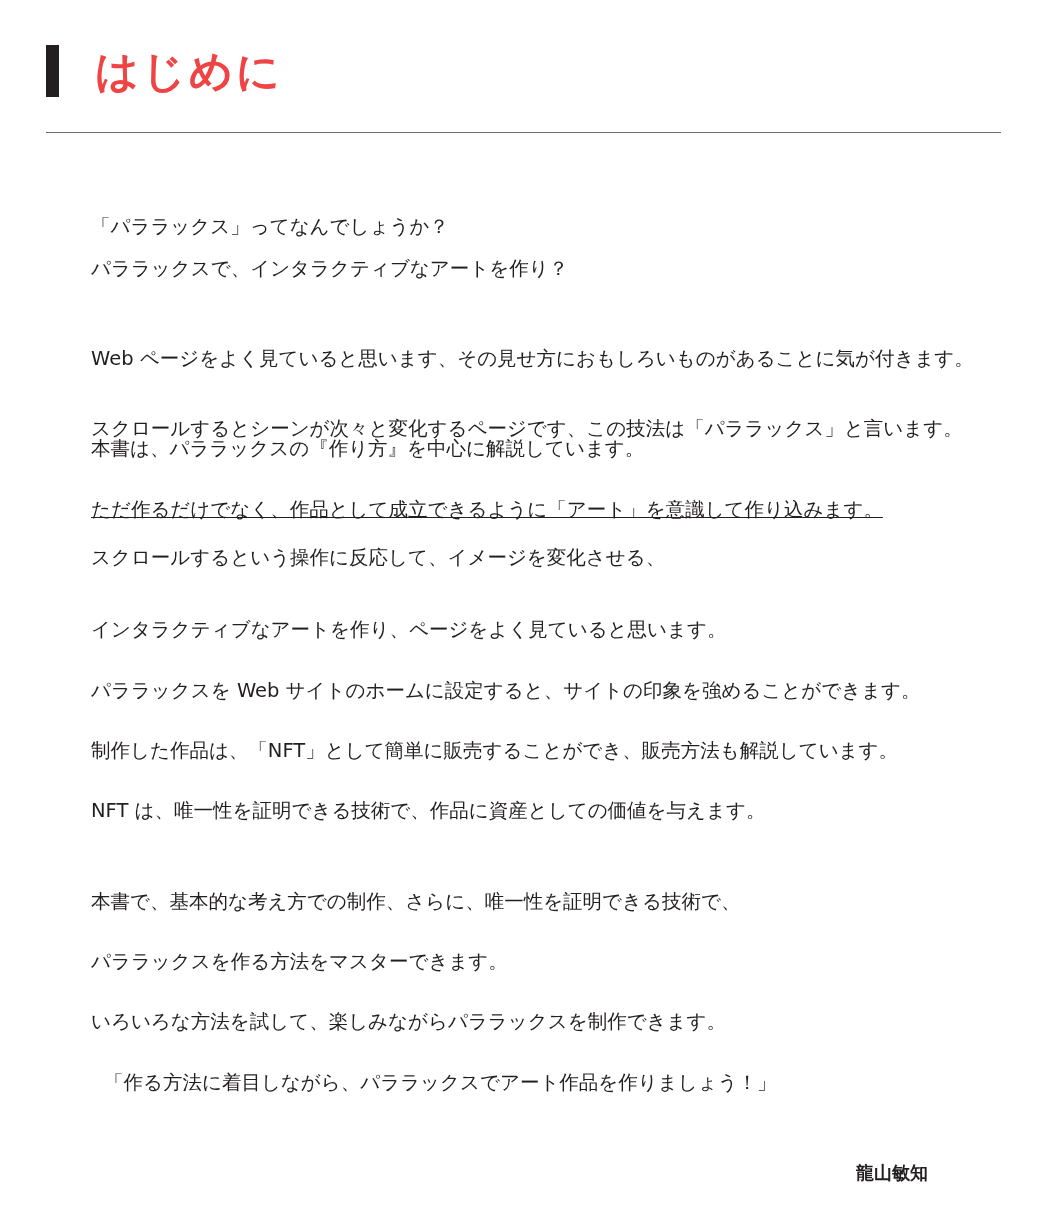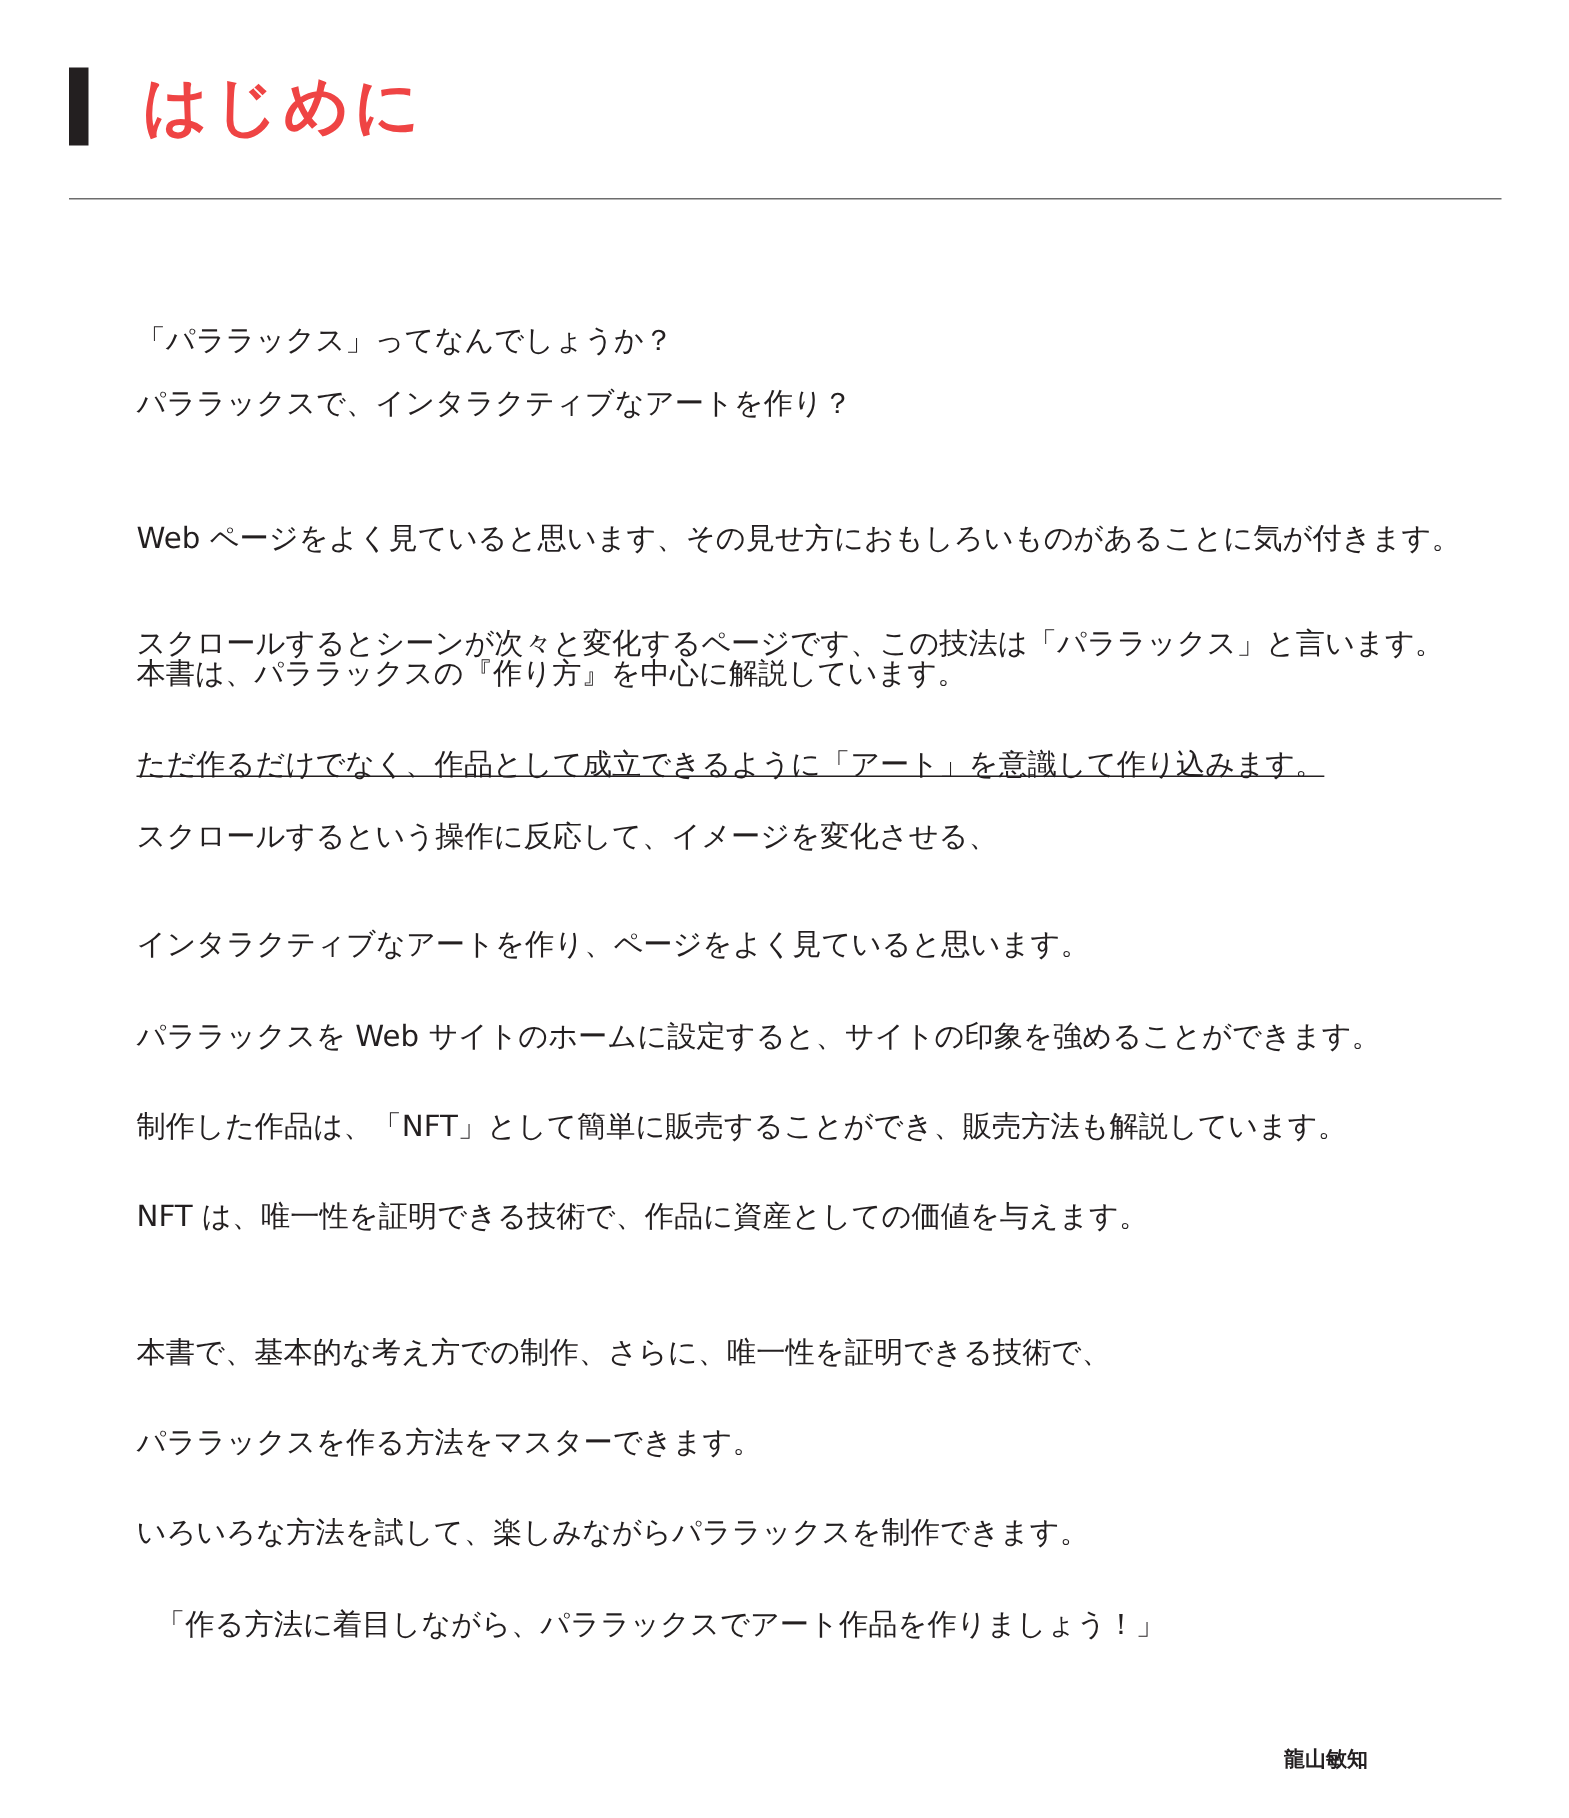--- a/index.html
+++ b/index.html
@@ -57,21 +57,21 @@
     .para {
       position: absolute;
       left: 0;
       margin: 0;
     }
     .signature {
       position: absolute;
       left: 856px;
       top: 1158px;
       font-family: "DejaVu Serif", "Liberation Serif", serif;
-      font-size: 14px;
+      font-size: 18px;
       font-weight: bold;
       line-height: 30px;
       color: #231f20;
     }
   </style>
 </head>
 <body>
 
 <div class="heading">
   <div class="heading-bar"></div>

